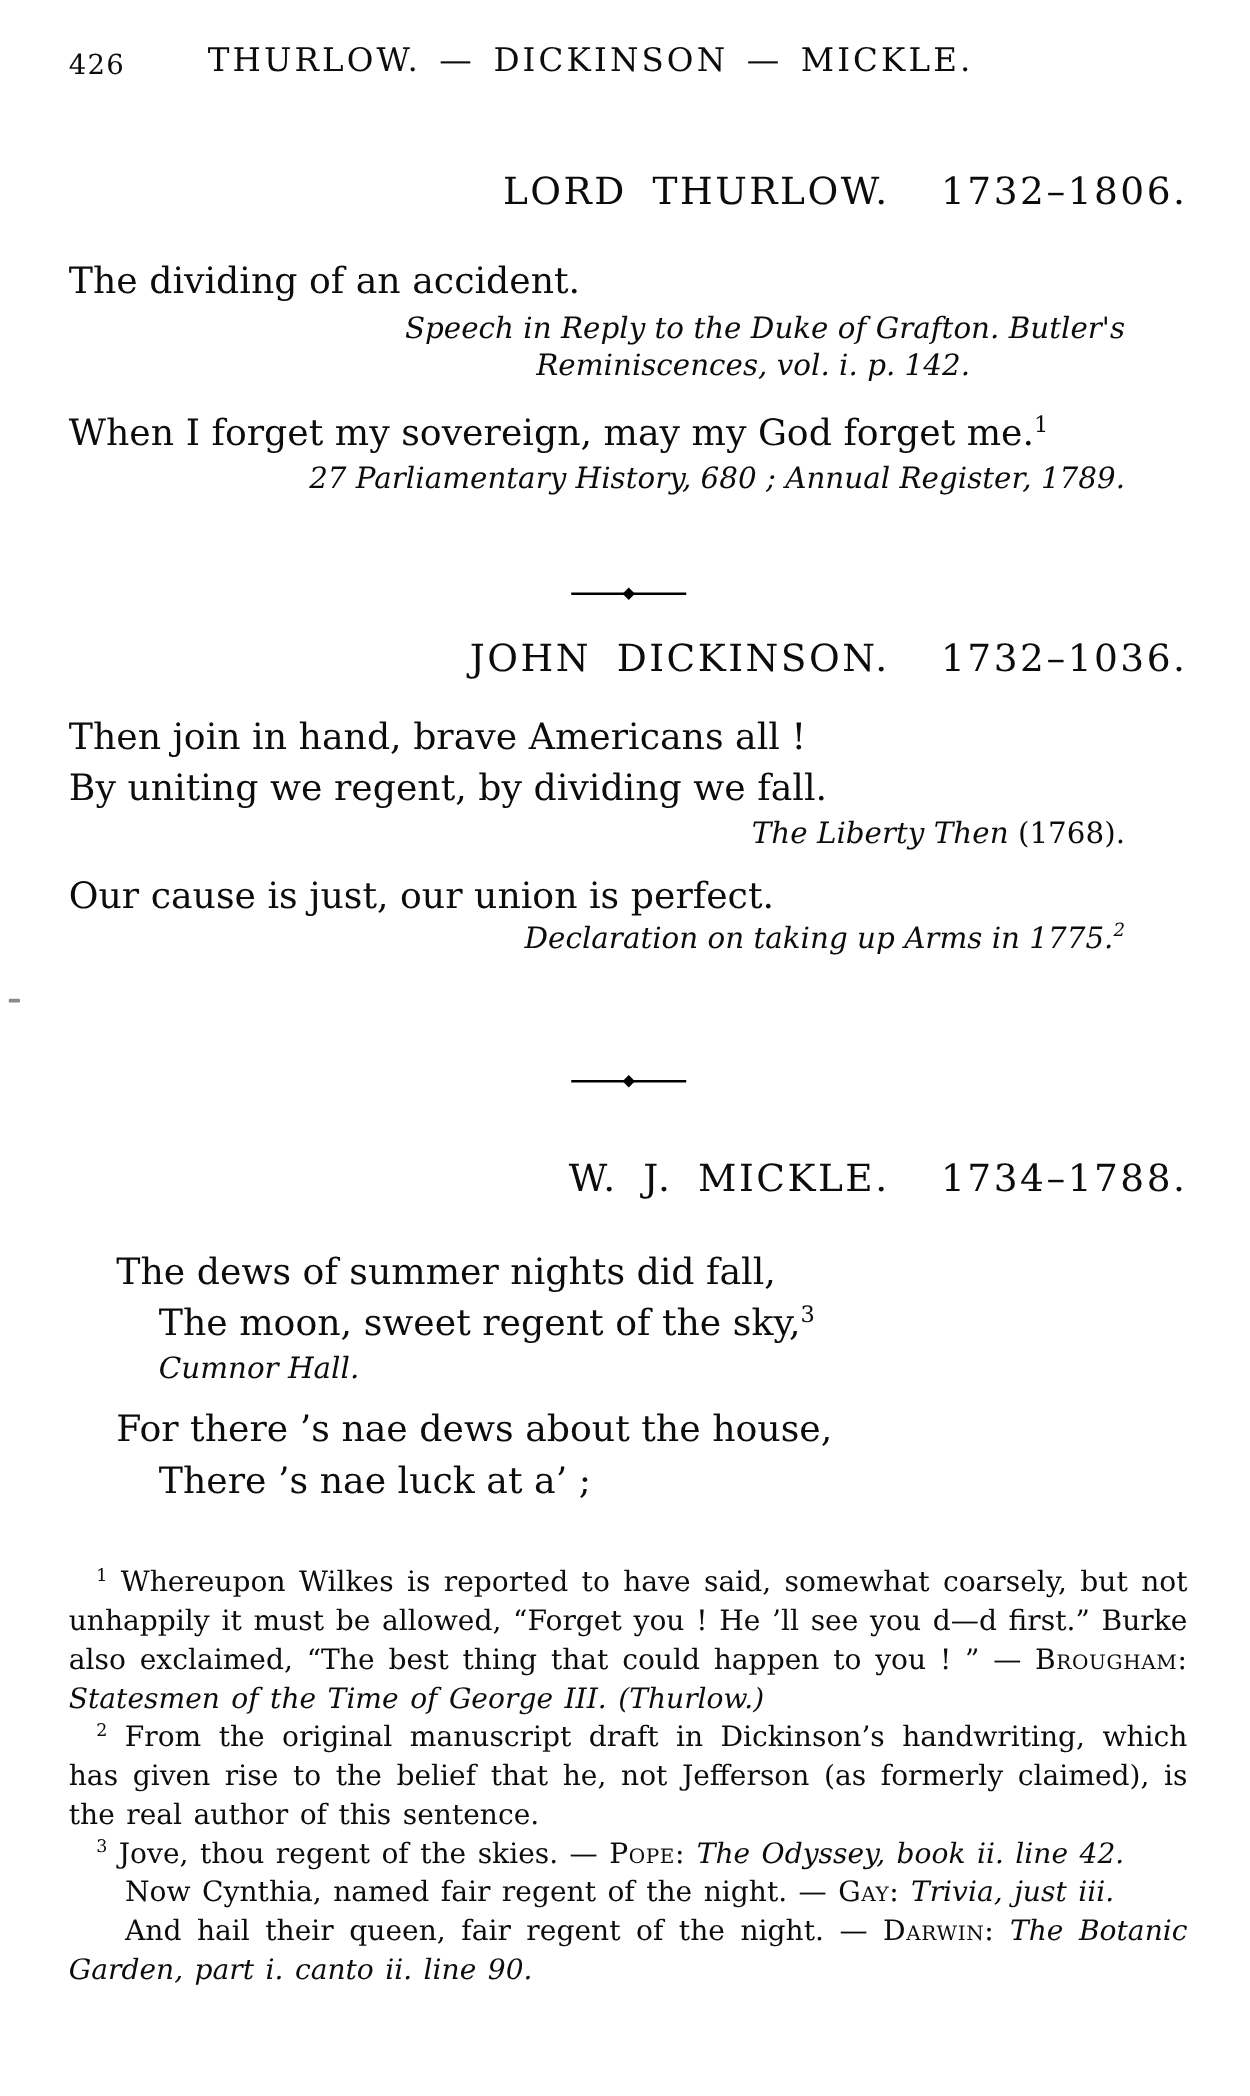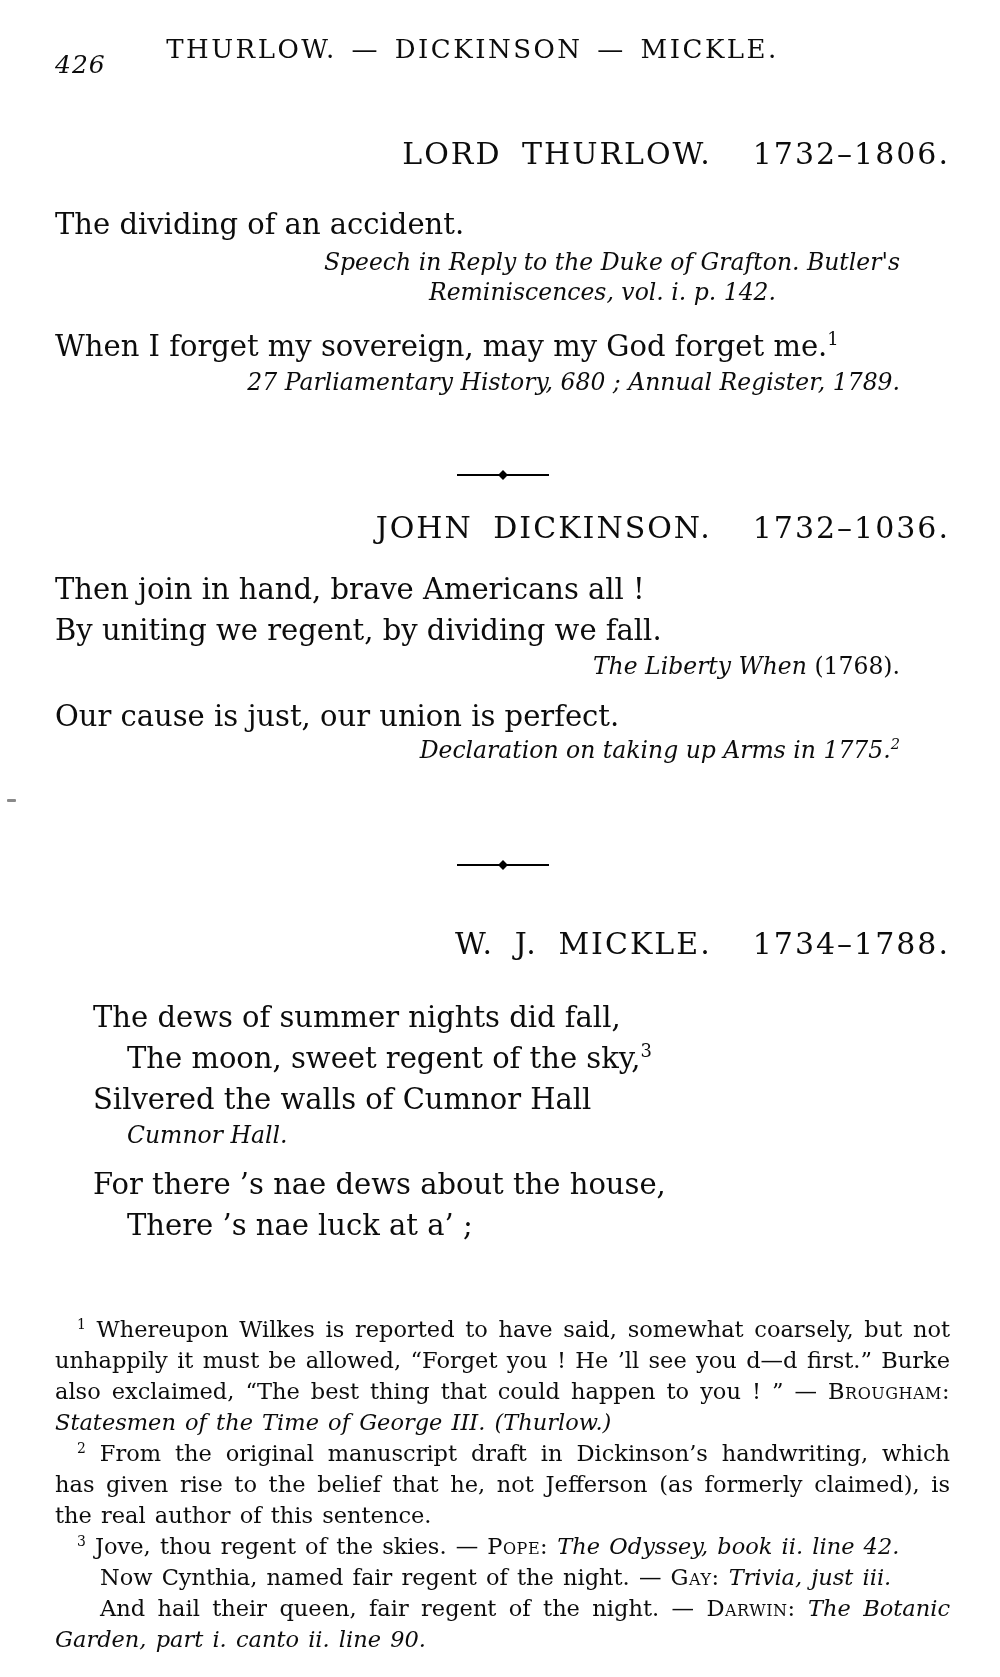--- a/index.html
+++ b/index.html
@@ -9,21 +9,21 @@
     width: 1000px;
     height: 1677px;
     background: #ffffff;
     color: #0c0c0c;
     font-family: "DejaVu Serif", "Liberation Serif", serif;
     padding: 30px 50px 10px 55px;
     overflow: hidden;
   }
   
   .running-head { position: relative; height: 42px; }
-  .page-num { position: absolute; left: 0; top: 20px; font-size: 25px; letter-spacing: 1px; font-style: italic; }
+  .page-num { position: absolute; left: 0; top: 10px; font-size: 22px; letter-spacing: 1px; }
   .running-title {
     display: block; text-align: center; font-size: 26px;
     letter-spacing: 2.5px; word-spacing: 4px; padding-top: 4px; margin-right: 60px;
   }
   
   .section-heading {
     font-size: 30px; font-weight: normal; text-align: right;
     letter-spacing: 2px; word-spacing: 9px; margin: 0;
     white-space: pre-wrap;
   }
@@ -57,21 +57,21 @@
   .divider { position: relative; width: 92px; height: 9px; margin: 0 auto; }
   .divider .bar { position: absolute; left: 0; right: 0; top: 3px; height: 2px; background: #000; }
   .divider .diamond {
     position: absolute; left: 50%; top: 4px; width: 7px; height: 7px;
     background: #000; transform: translate(-50%,-50%) rotate(45deg);
   }
   .divider1 { margin-top: 74px; }
   .divider2 { margin-top: 96px; }
   
   .footnotes {
-    margin-top: 68px; font-size: 22.5px; line-height: 31px;
+    margin-top: 46px; font-size: 22.5px; line-height: 31px;
     text-align: justify; word-spacing: 2px;
   }
   .footnote { margin: 0; text-indent: 22px; }
   .fn-quote-line { margin: 0; text-indent: 45px; }
   .small-caps { font-variant: small-caps; letter-spacing: 0.5px; }
   .italic { font-style: italic; }
   
   .scan-mark { position: absolute; left: 7px; top: 799px; width: 9px; height: 3px; background: #8a8a8a; border-radius: 1px; }
 </style>
 </head>
@@ -101,36 +101,35 @@
     <span class="bar"></span>
     <span class="diamond"></span>
   </div>
 
   <h2 class="section-heading h-dickinson">JOHN DICKINSON.  1732–1036.</h2>
 
   <div class="verse mt-dverse">
     <div class="line">Then join in hand, brave Americans all !</div>
     <div class="line">By uniting we regent, by dividing we fall.</div>
   </div>
-  <div class="cite cite-line-right"><span class="italic">The Liberty When</span> <span class="roman">(1768).</span></div>
+  <div class="cite cite-line-right"><span class="italic">The Liberty Then</span> <span class="roman">(1768).</span></div>
 
   <p class="quote mt-dquote2">Our cause is just, our union is perfect.</p>
   <div class="cite cite-line-right"><span>Declaration on taking up Arms in 1775.</span><sup>2</sup></div>
 
   <div class="divider divider2">
     <span class="bar"></span>
     <span class="diamond"></span>
   </div>
 
   <h2 class="section-heading h-mickle">W. J. MICKLE.  1734–1788.</h2>
 
   <div class="verse mickle-verse mt-mverse1">
     <div class="line">The dews of summer nights did fall,</div>
     <div class="line indent"><span>The moon, sweet regent of the sky,</span><sup>3</sup></div>
-    <div class="line">Silvered the walls of Cumnor Hall</div>
     <div class="line indent line-flex">
       <span class="cite">Cumnor Hall.</span>
     </div>
   </div>
 
   <div class="verse mickle-verse mt-mverse2">
     <div class="line">For there ’s nae dews about the house,</div>
     <div class="line indent">There ’s nae luck at a’ ;</div>
   </div>
 

